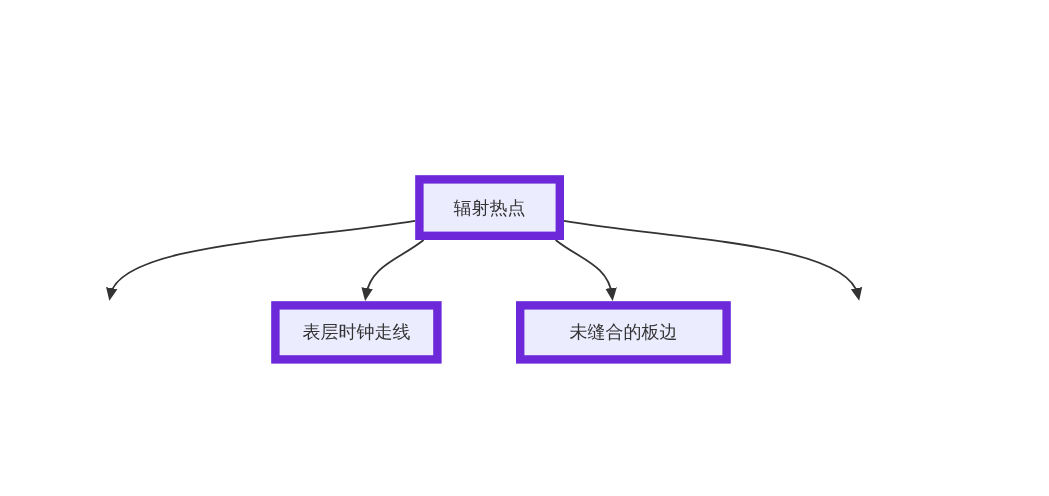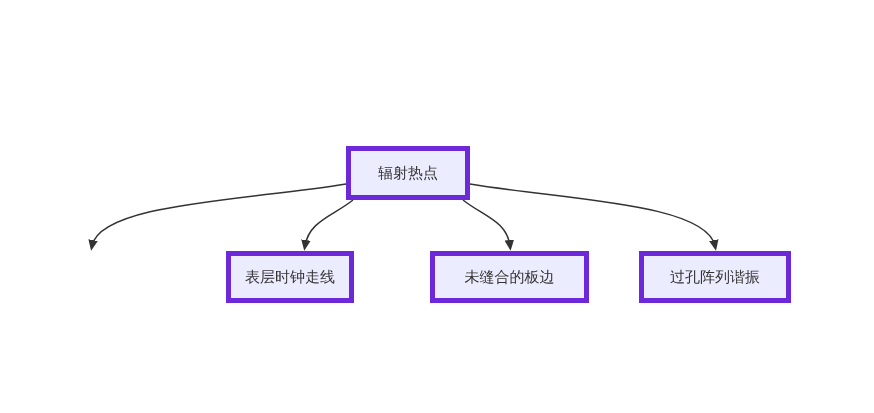--- a/index.html
+++ b/index.html
@@ -20,33 +20,33 @@
     left: 0;
     top: 0;
     width: 874px;
     height: 413px;
     pointer-events: none;
   }
   .node {
     position: absolute;
     box-sizing: border-box;
     background: #ECECFF;
-    border: 5px solid #6d28d9;
+    border: 7px solid #6d28d9;
     color: #333333;
     font-size: 15px;
     display: flex;
     align-items: center;
     justify-content: center;
     text-align: center;
     white-space: nowrap;
   }
   .node-root   { left: 346px; top: 146px; width: 124px; height: 54px; }
   .node-child1 { left: 6px;   top: 251px; width: 172px; height: 52px; }
-  .node-child2 { left: 226px; top: 251px; width: 128px; height: 52px; }
-  .node-child3 { left: 430px; top: 251px; width: 159px; height: 52px; }
+  .node-child2 { left: 226px; top: 251px; width: 142px; height: 52px; }
+  .node-child3 { left: 430px; top: 251px; width: 179px; height: 52px; }
   .node-child4 { left: 639px; top: 251px; width: 152px; height: 52px; }
 </style>
 </head>
 <body>
 
 <div class="canvas">
 
   <svg class="edges" viewBox="0 0 874 413" xmlns="http://www.w3.org/2000/svg">
     <defs>
       <marker id="arrowhead" viewBox="0 0 10 10" refX="5" refY="5" markerWidth="8" markerHeight="8" orient="auto">
@@ -65,17 +65,14 @@
 
 
   <div class="node node-child2">
     <span>表层时钟走线</span>
   </div>
 
   <div class="node node-child3">
     <span>未缝合的板边</span>
   </div>
 
-  <div class="node node-child4">
-    <span>过孔阵列谐振</span>
-  </div>
 
 </div>
 
 </body></html>

